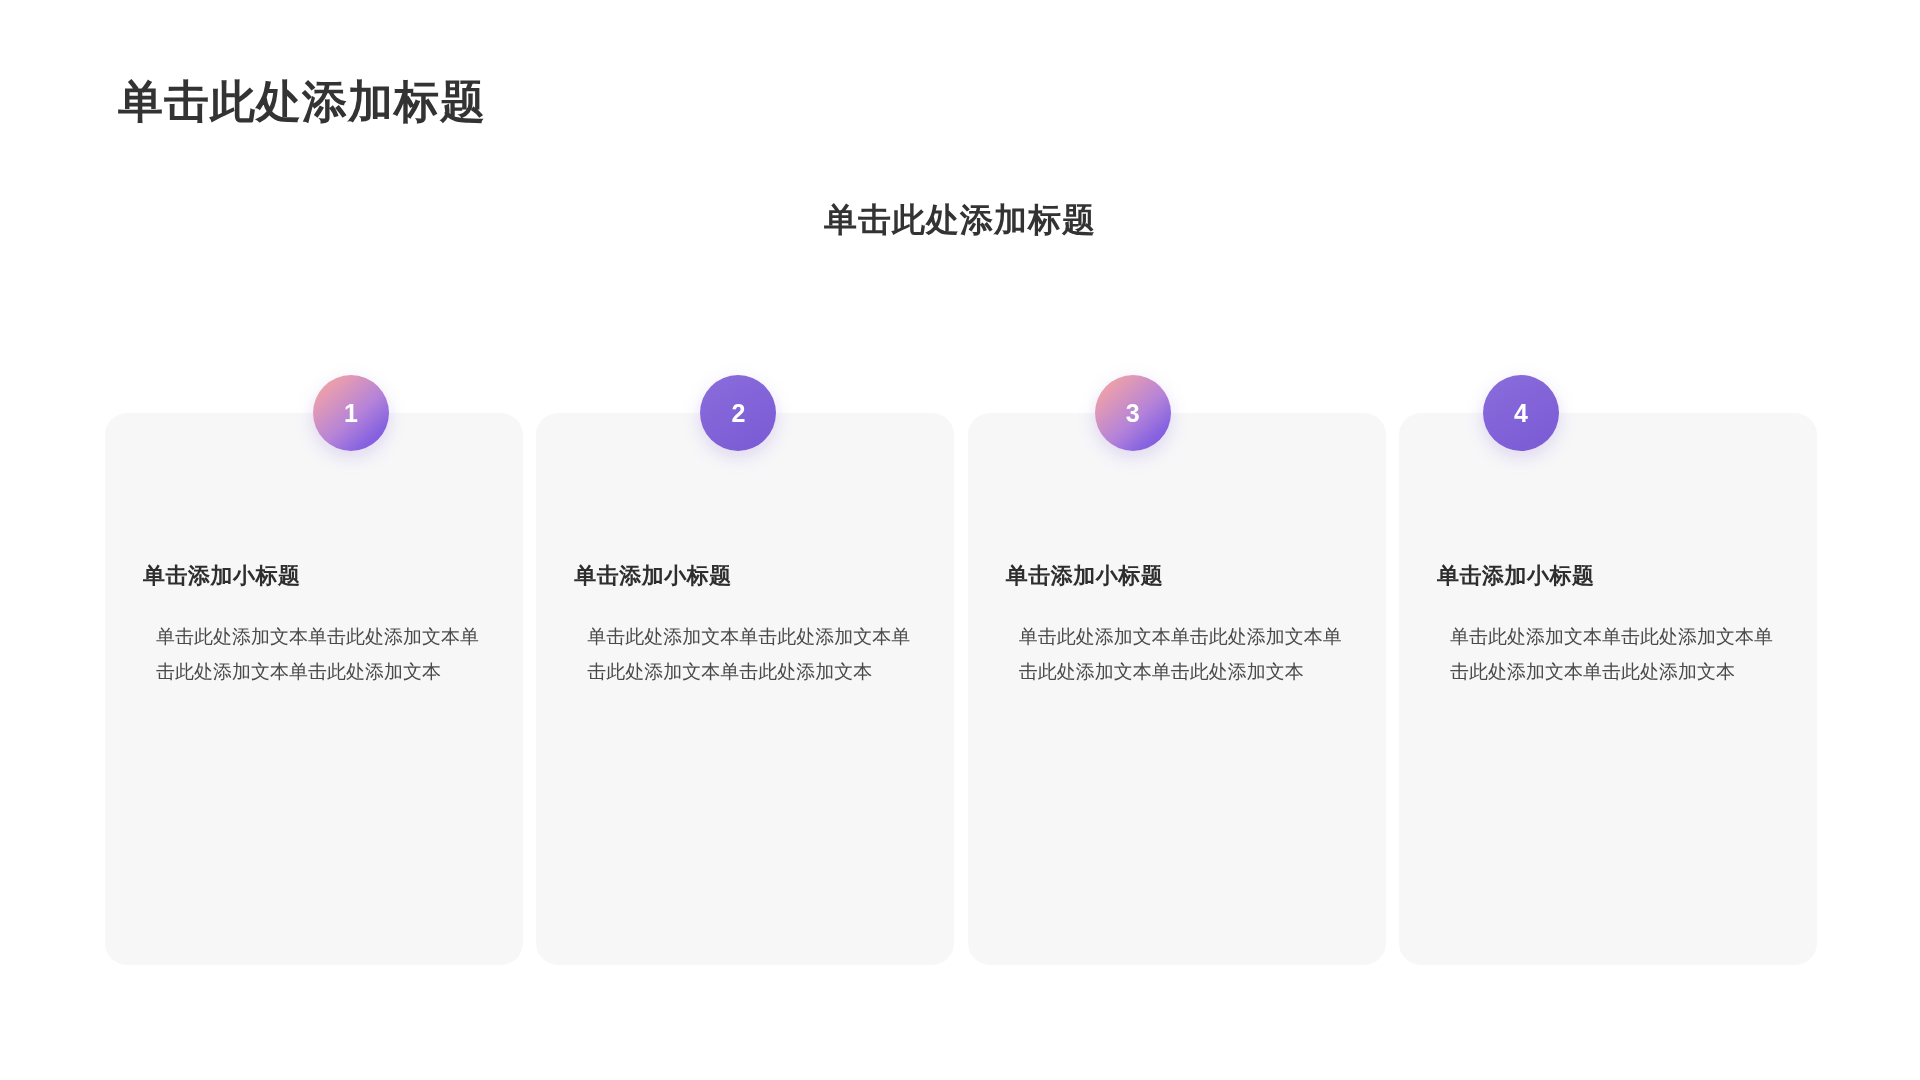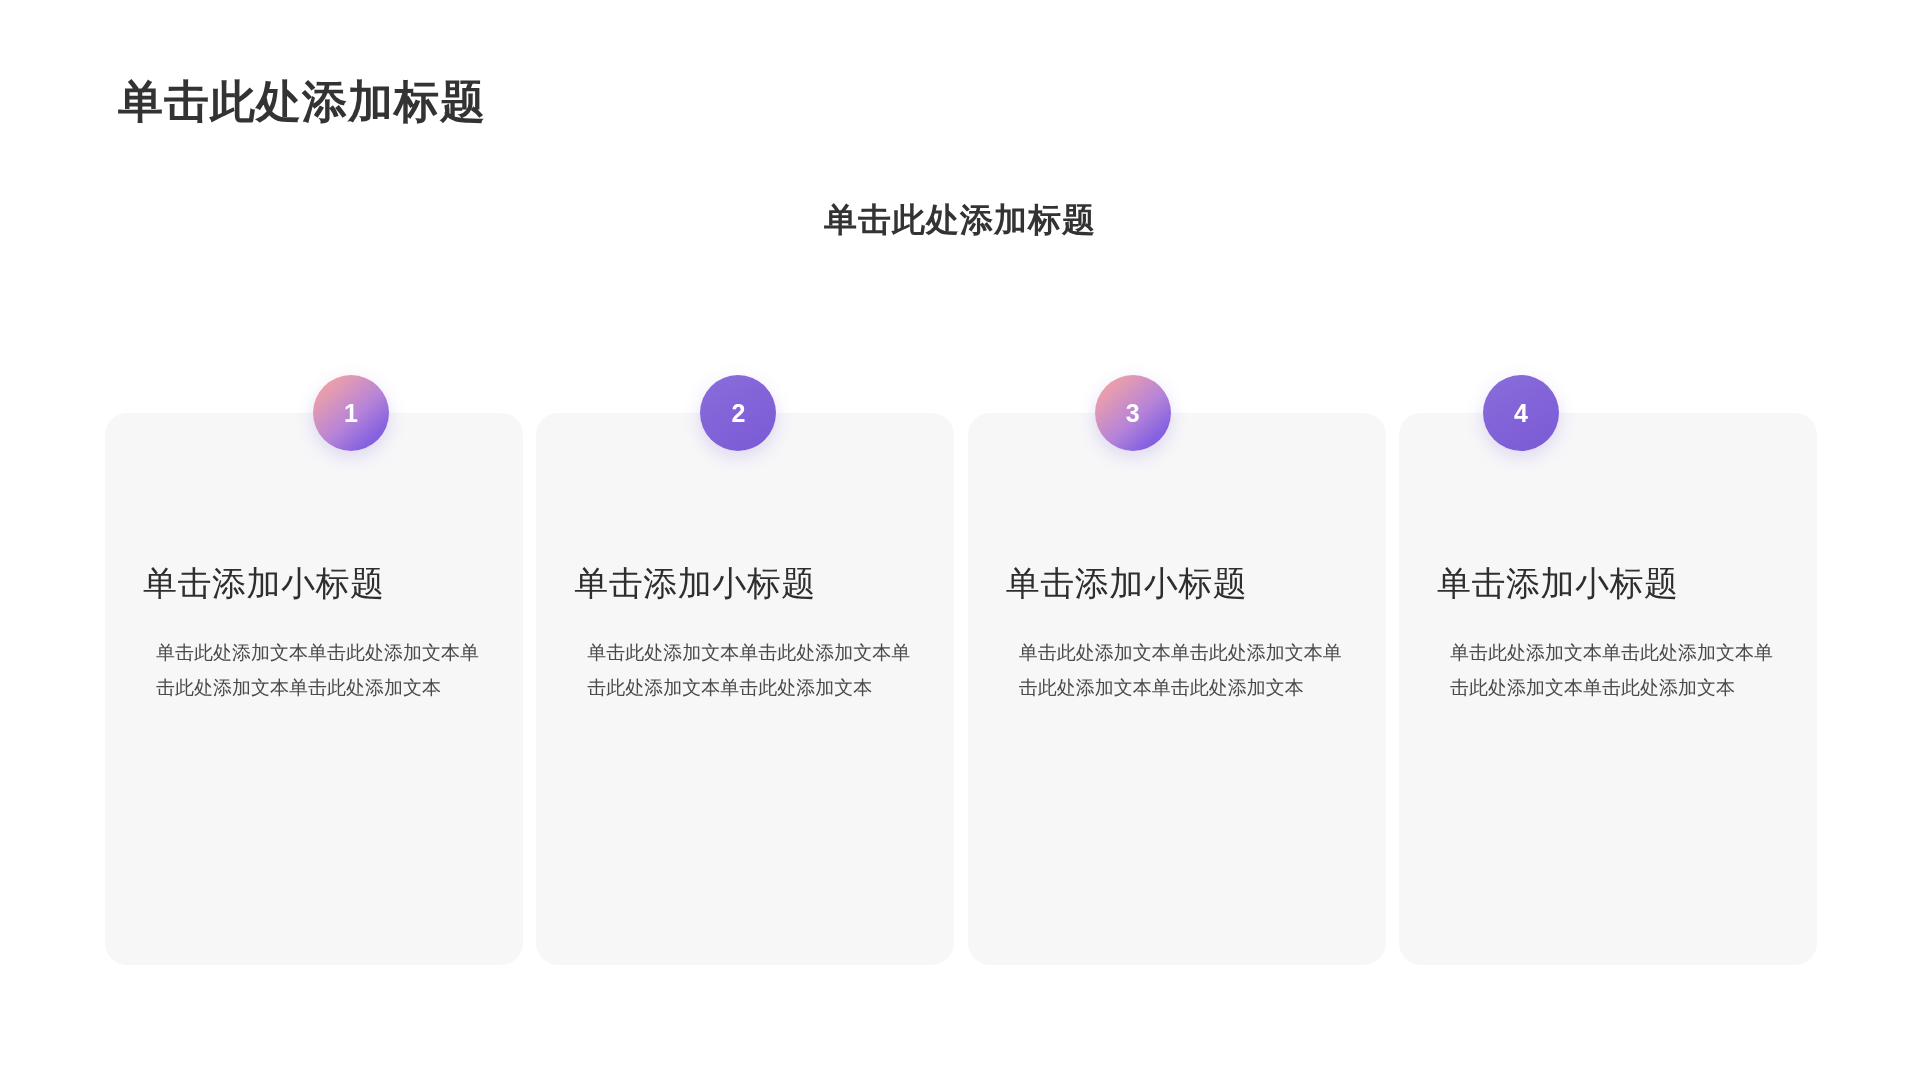--- a/index.html
+++ b/index.html
@@ -102,22 +102,22 @@
   .badge.pos-4 { left: 84px; }
 
   .card-body {
     position: absolute;
     left: 38px;
     top: 148px;
     right: 30px;
   }
 
   .card-heading {
-    font-size: 34px;
-    font-weight: normal;
+    font-size: 22px;
+    font-weight: bold;
     color: #2e2e2e;
     margin: 0 0 28px 0;
     letter-spacing: 0.5px;
   }
 
   .card-text {
     font-size: 19px;
     line-height: 1.85;
     color: #4a4a4a;
     margin: 13px;

